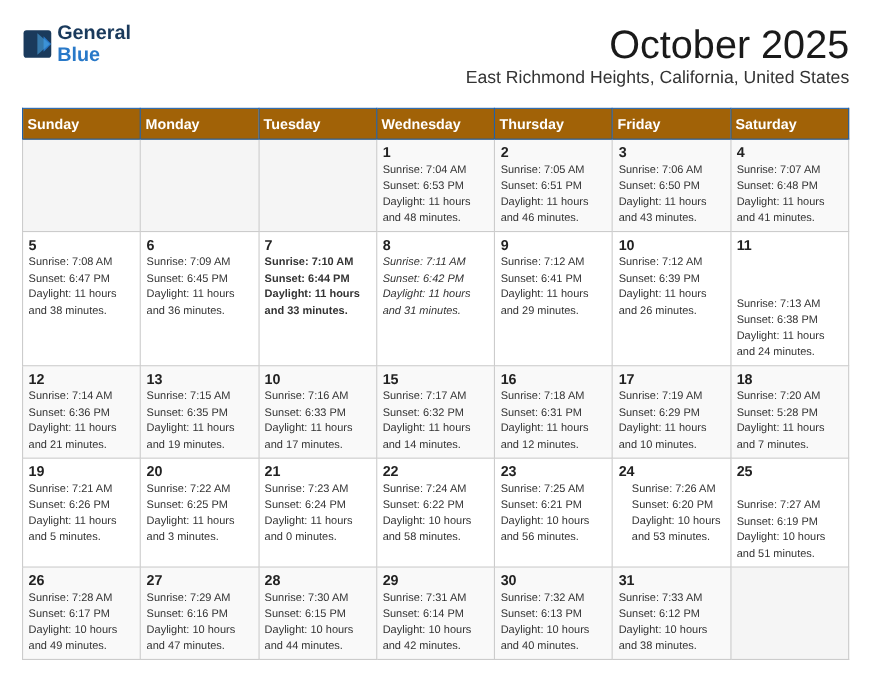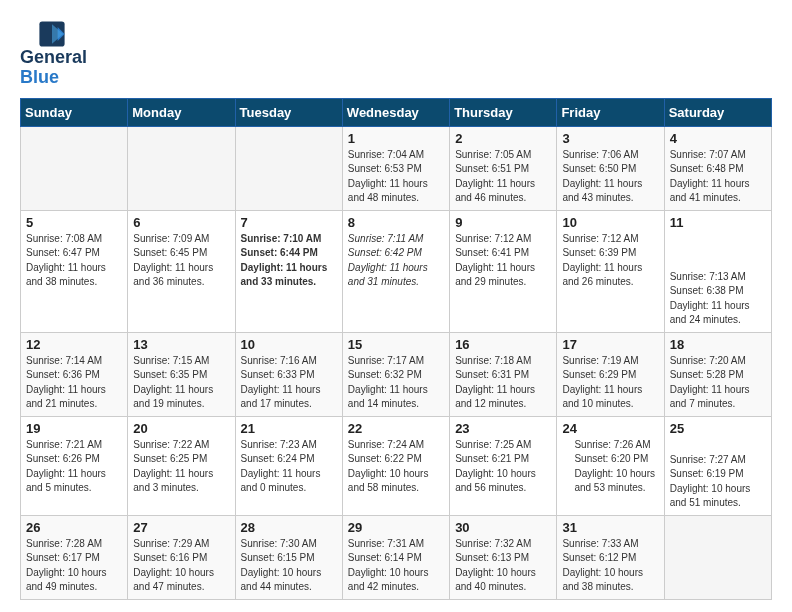--- a/index.html
+++ b/index.html
@@ -7,21 +7,20 @@
       font-family: Arial, sans-serif;
       background: #fff;
       width: 792px;
       min-height: 612px;
       padding: 20px;
     }
     .header-logo {
       display: flex;
       align-items: center;
       margin-bottom: 4px;
-      flex-direction: column;
     }
     .logo-text {
       font-size: 18px;
       font-weight: bold;
       color: #1a3a5c;
       line-height: 1.1;
     }
     .logo-blue {
       color: #2979c8;
     }
@@ -50,21 +49,21 @@
       justify-content: space-between;
       align-items: flex-start;
       margin-bottom: 6px;
     }
     table {
       width: 100%;
       border-collapse: collapse;
       font-size: 11px;
     }
     thead tr th {
-      background-color: #0c4a6e;
+      background-color: #a16207;
       color: #fff;
       padding: 6px 4px;
       text-align: left;
       font-size: 13px;
       font-weight: bold;
       border: 1px solid #2060a8;
     }
     tbody tr td {
       border: 1px solid #ccc;
       vertical-align: top;
@@ -107,20 +106,24 @@
       <polygon points="28,10 38,20 28,30" fill="#2979c8"></polygon>
       <polygon points="20,6 36,20 20,34" fill="#4aa3e0" opacity="0.6"></polygon>
     </svg>
     <div>
       <div class="logo-text">
         <span>General</span><br>
         <span class="logo-blue">Blue</span>
       </div>
     </div>
   </div>
+  <div class="title-section">
+    <div class="month-title">October 2025</div>
+    <div class="location-title">East Richmond Heights, California, United States</div>
+  </div>
 </div>
 
 <table>
   <thead>
     <tr id="weekday-header">
         <th>Sunday</th>
         <th>Monday</th>
         <th>Tuesday</th>
         <th>Wednesday</th>
         <th>Thursday</th>

